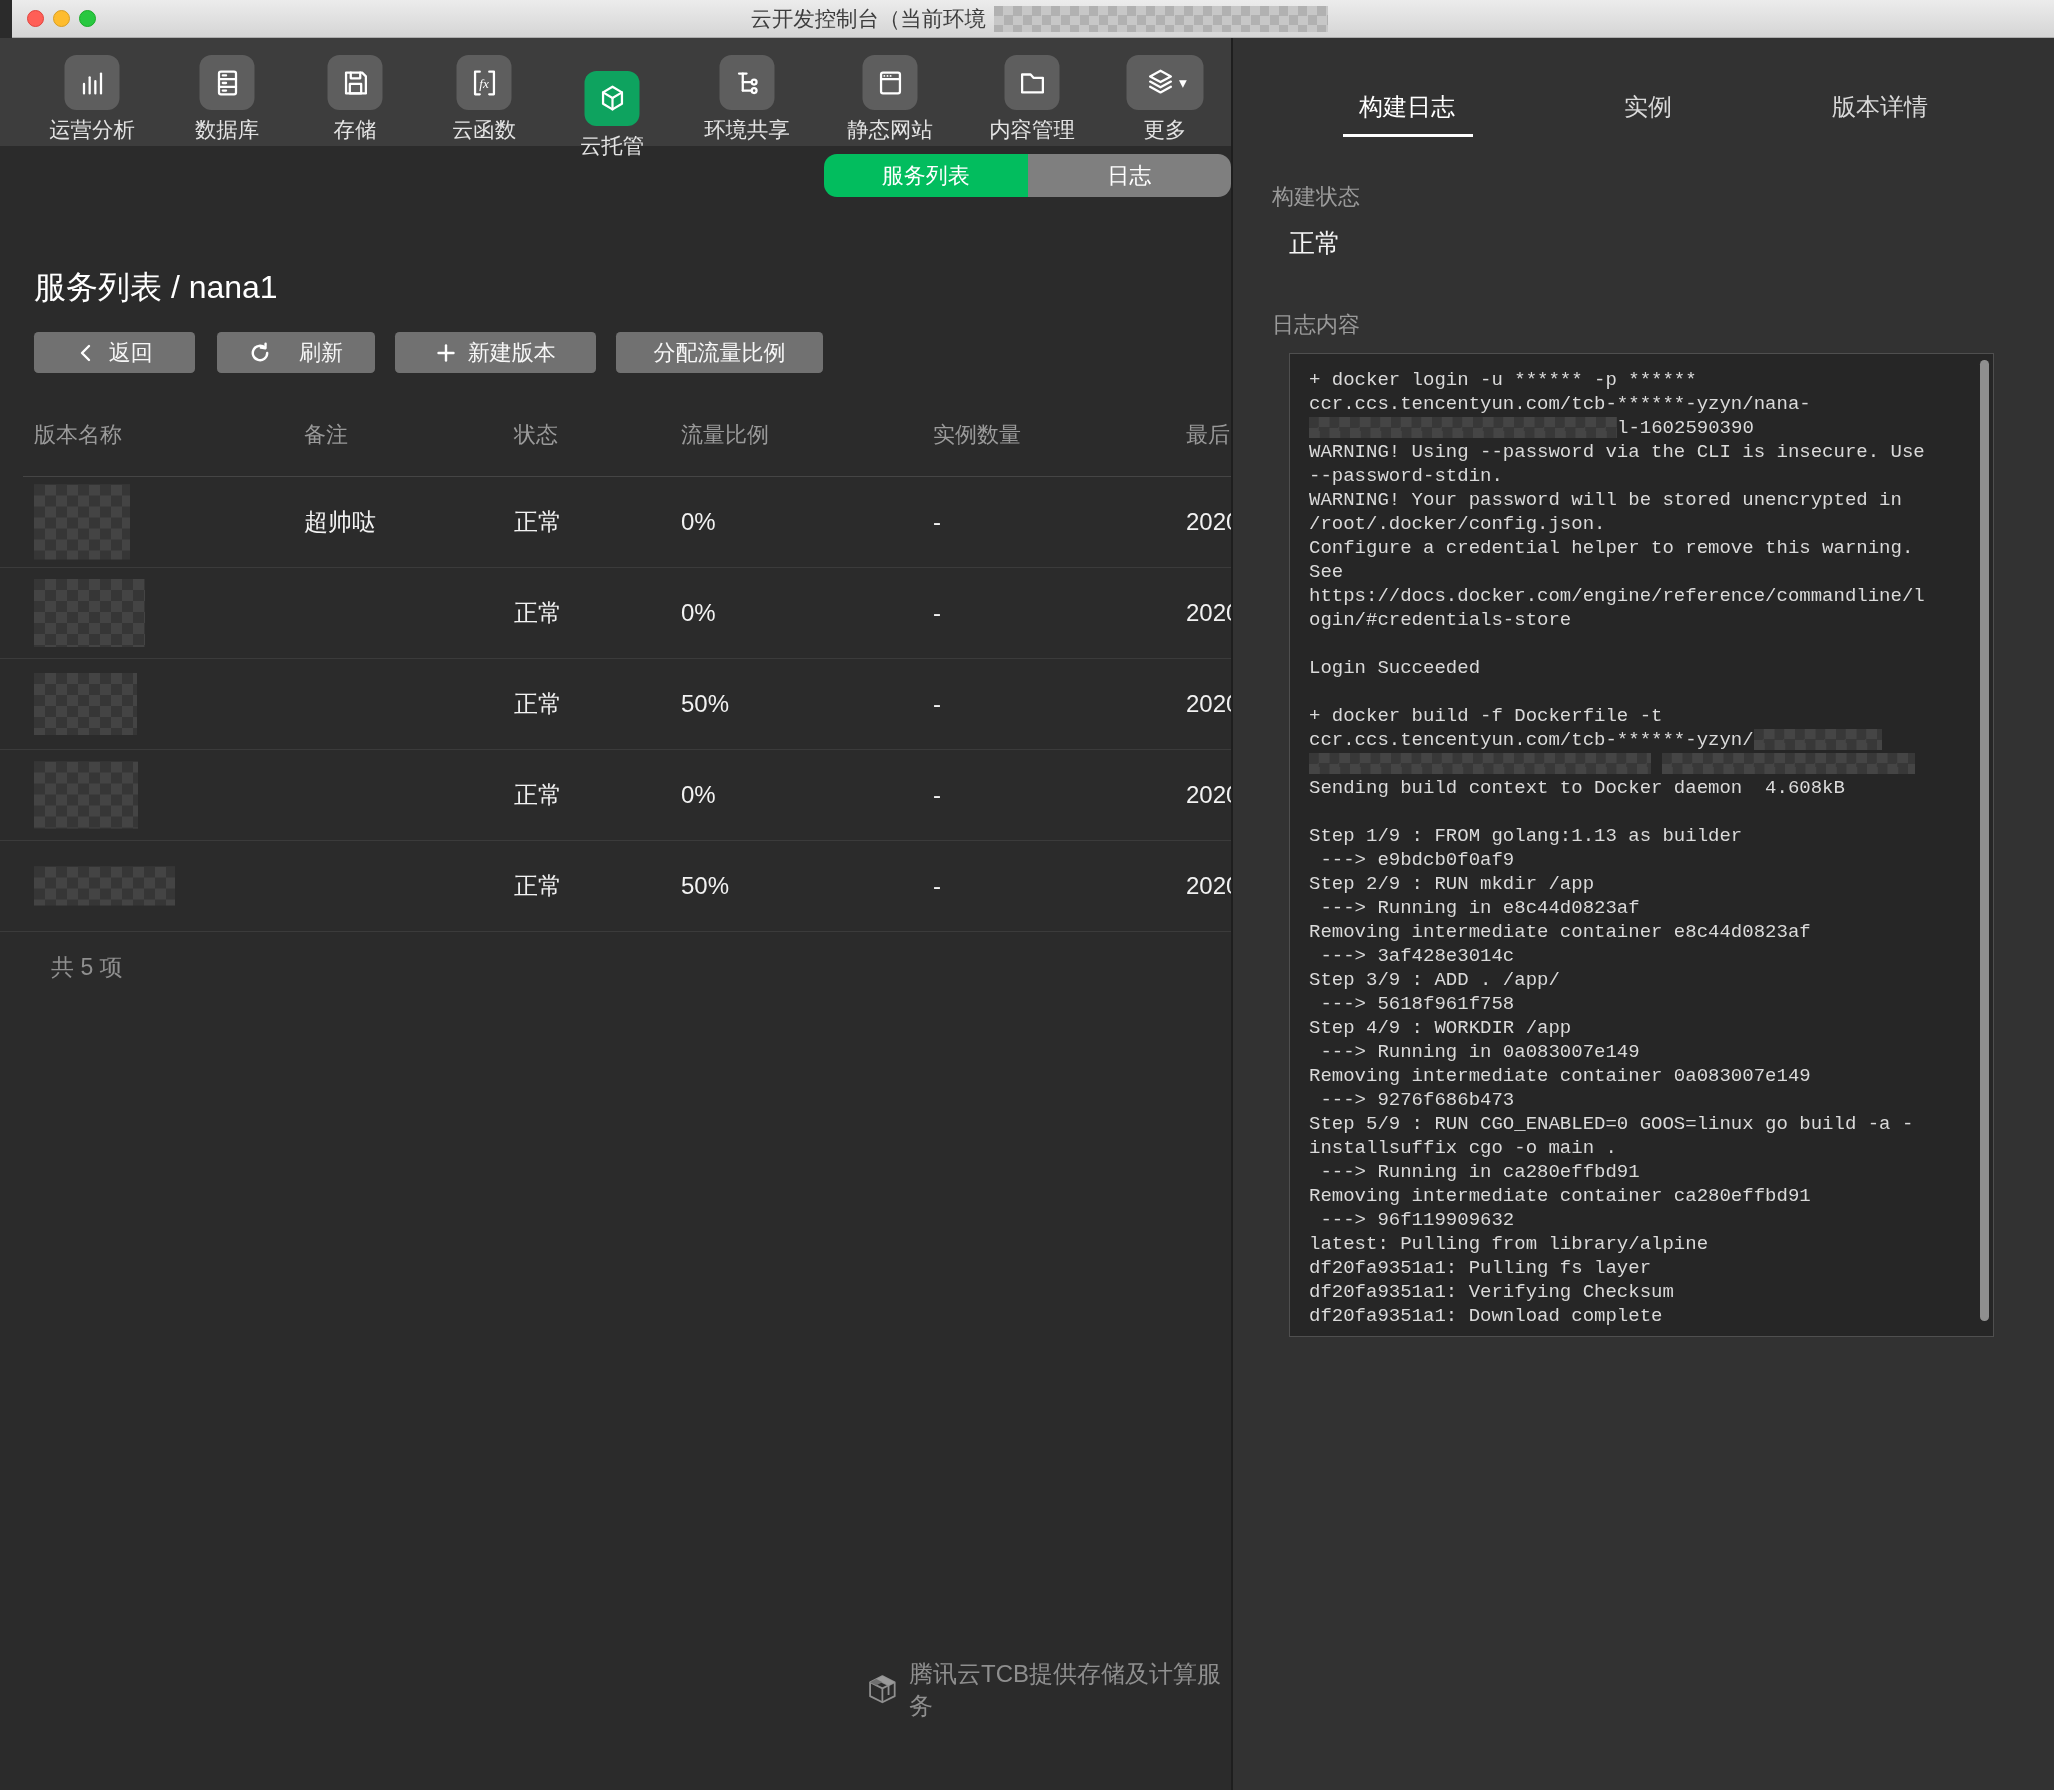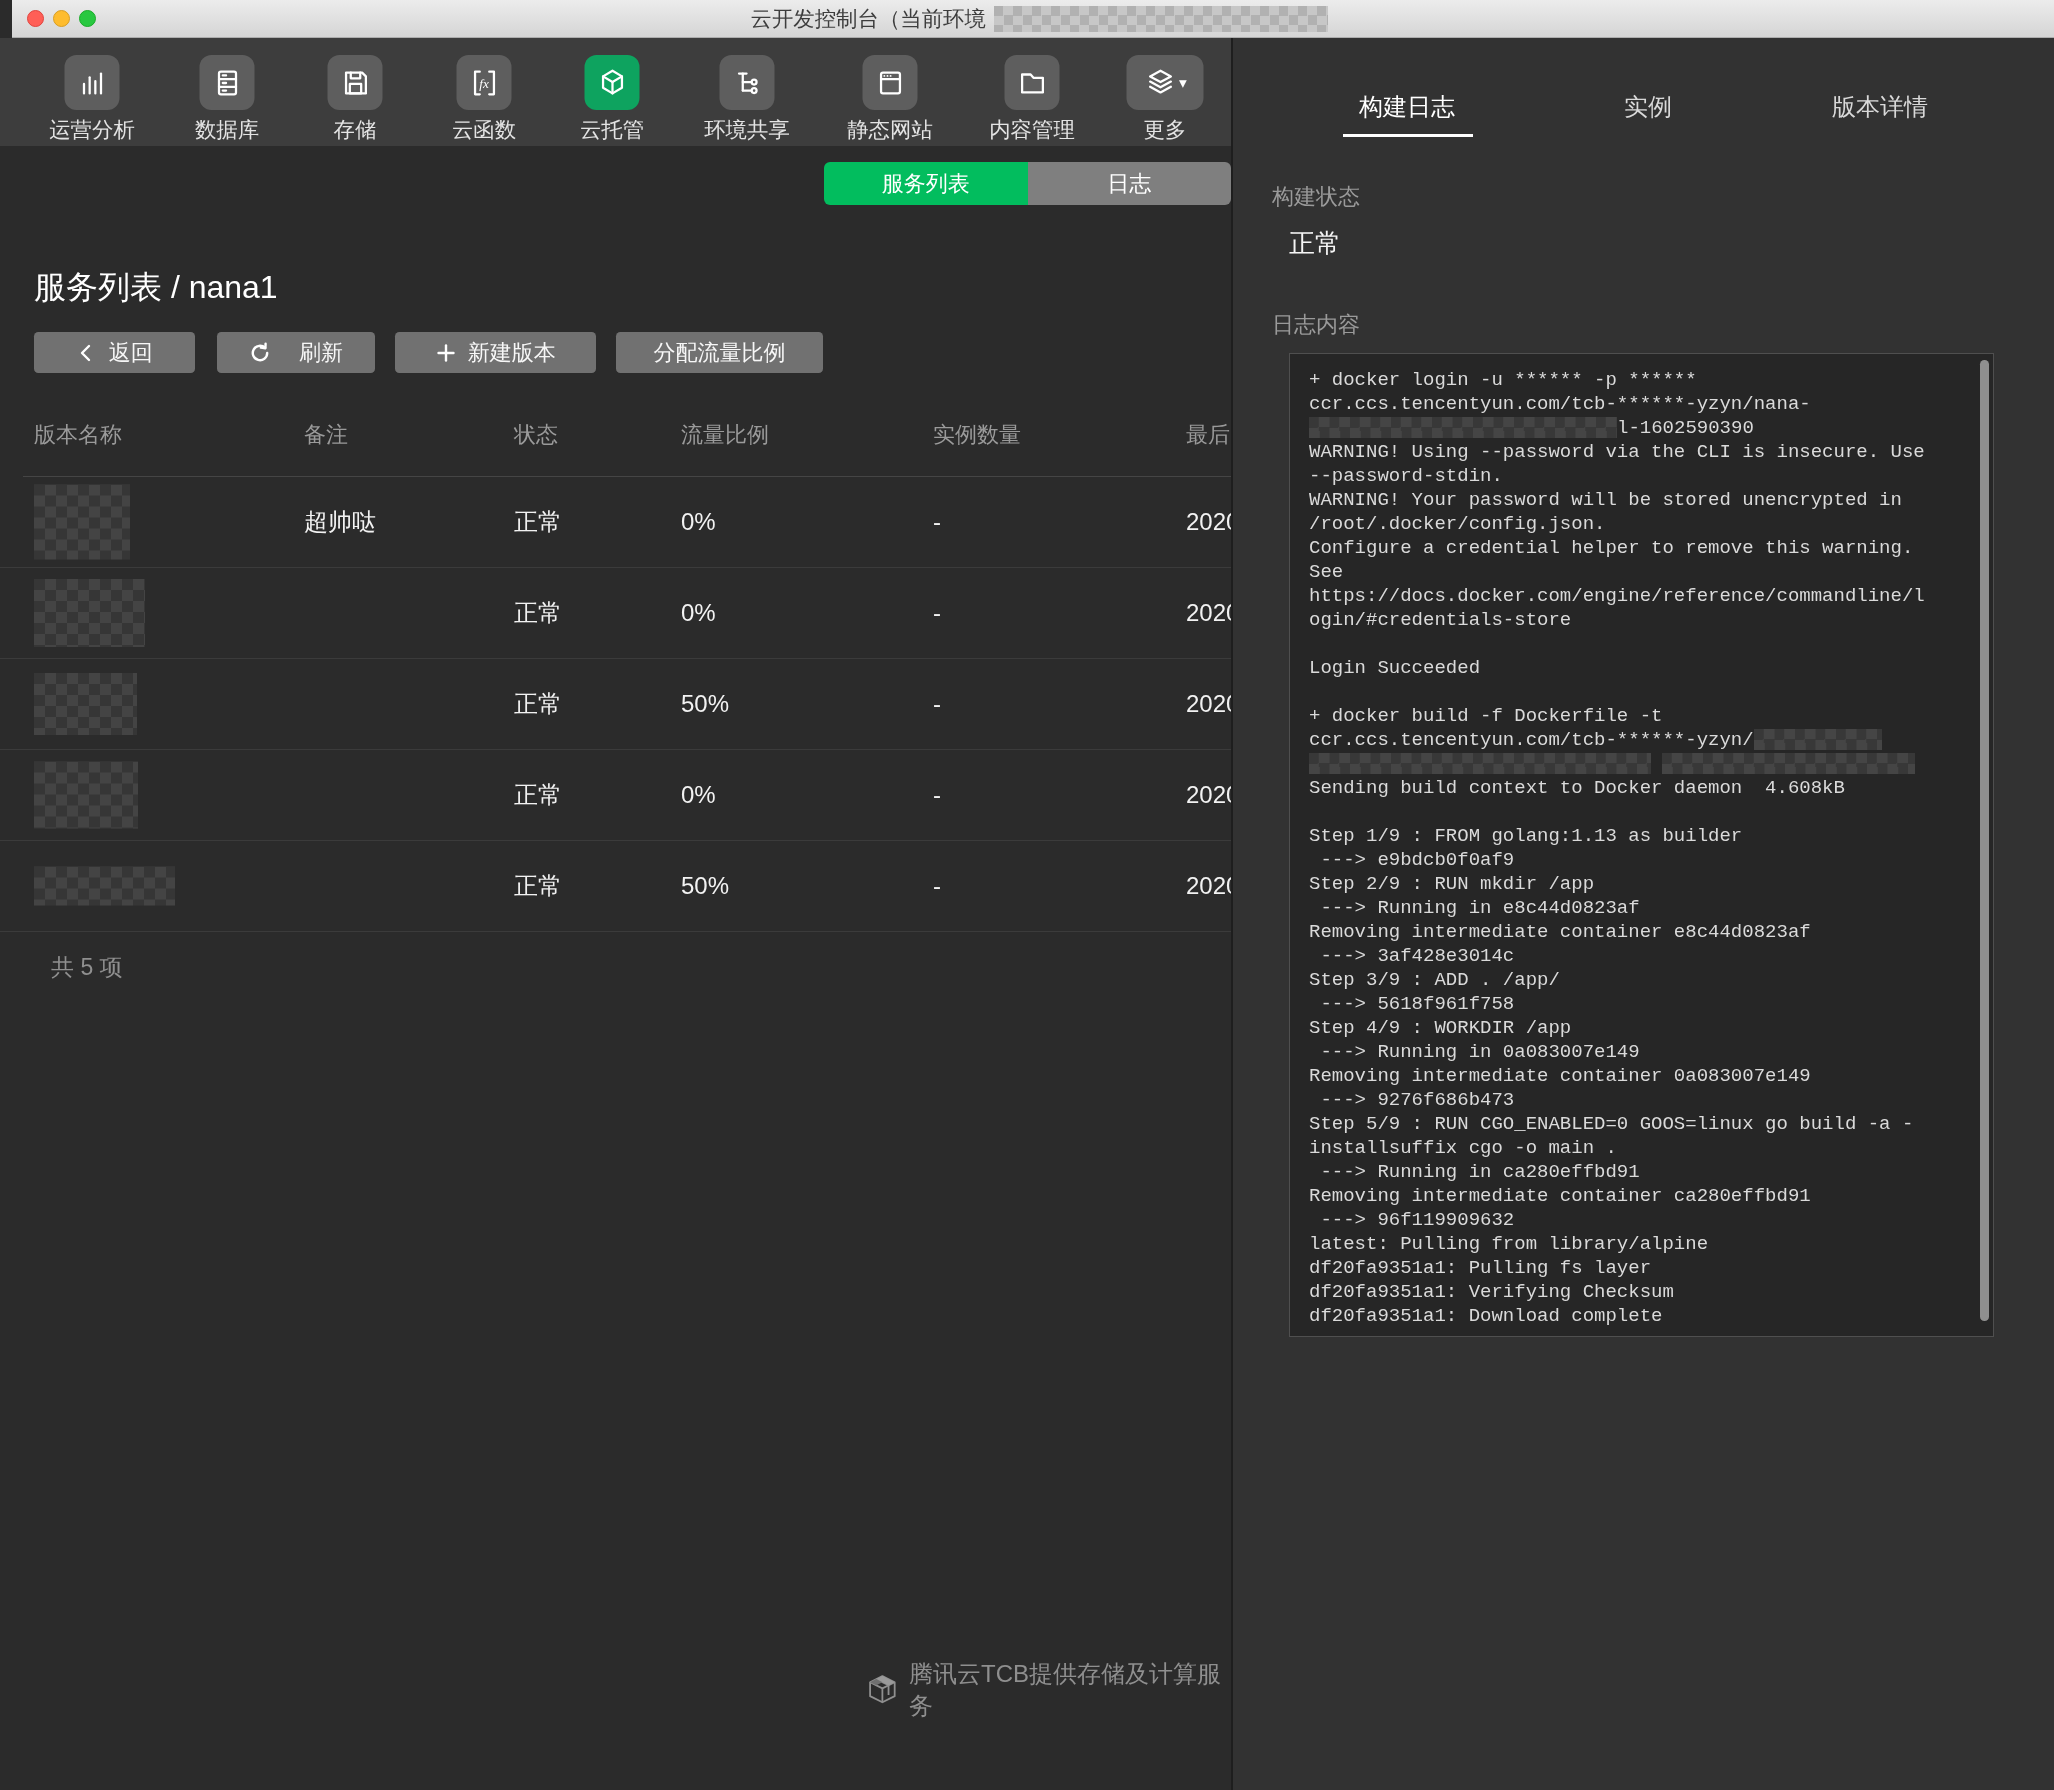--- a/index.html
+++ b/index.html
@@ -30,22 +30,22 @@
   .tb-tile { position:absolute; left:50%; transform:translateX(-50%); top:17px; width:55px; height:55px;
     background:#5e5e5e; border-radius:12px; display:flex; align-items:center; justify-content:center; }
   .tb-tile.wide { width:77px; }
   .tb-tile.active { background:#0ea35f; }
   .tb-tile svg { width:34px; height:34px; }
   .tb-caret { color:#fff; font-size:15.4px; margin-left:1.7px; }
   .tb-label { position:absolute; left:50%; transform:translateX(-50%); top:77px; white-space:nowrap;
     color:#e4e4e4; font-size:21.4px; }
 
   
-  #view-toggle { position:absolute; left:824px; top:124px; width:407px; height:43px; display:flex;
-    border-radius:6px; overflow:hidden; }
+  #view-toggle { position:absolute; left:824px; top:116px; width:407px; height:43px; display:flex;
+    border-radius:13px; overflow:hidden; }
   .seg { flex:1; display:flex; align-items:center; justify-content:center; color:#fff; font-size:22px; cursor:pointer; }
   .seg.on  { background:#02bd5e; }
   .seg.off { background:#7f7f7f; }
 
   
   #page-title { position:absolute; left:34px; top:228px; color:#ffffff; font-size:32px; font-weight:500; }
   .act-btn { position:absolute; top:294px; height:41px; background:#717171; border:none; border-radius:4.3px;
     color:#f7f7f7; font-size:22px; display:flex; align-items:center; justify-content:center; gap:10.3px;
     cursor:pointer; font-family:inherit; }
   .act-btn svg { width:22px; height:22px; }
@@ -144,21 +144,21 @@
             <svg viewBox="0 0 36 36">
               <g stroke="#fff" stroke-width="2.4" fill="none" stroke-linecap="round" stroke-linejoin="round">
                 <path d="M13 6 h-5 v24 h5"></path>
                 <path d="M23 6 h5 v24 h-5"></path>
               </g>
               <text x="12.5" y="23.5" font-size="14" font-style="italic" fill="#fff" font-family="'Liberation Serif',serif">fx</text>
             </svg>
           </div>
           <div class="tb-label">云函数</div>
         </div>
-        <div class="tb-item" style="left: 552px;">
+        <div class="tb-item" style="left: 552px; margin-top: 16px;">
           <div class="tb-tile active">
             <svg viewBox="0 0 36 36">
               <g stroke="#fff" stroke-width="2.4" fill="none" stroke-linecap="round" stroke-linejoin="round">
                 <path d="M18 5 L28 11 V23 L18 29 L8 23 V11 Z"></path>
                 <path d="M8 11 L18 17 L28 11"></path>
                 <path d="M18 17 V29"></path>
               </g>
             </svg>
           </div>
           <div class="tb-label">云托管</div>

